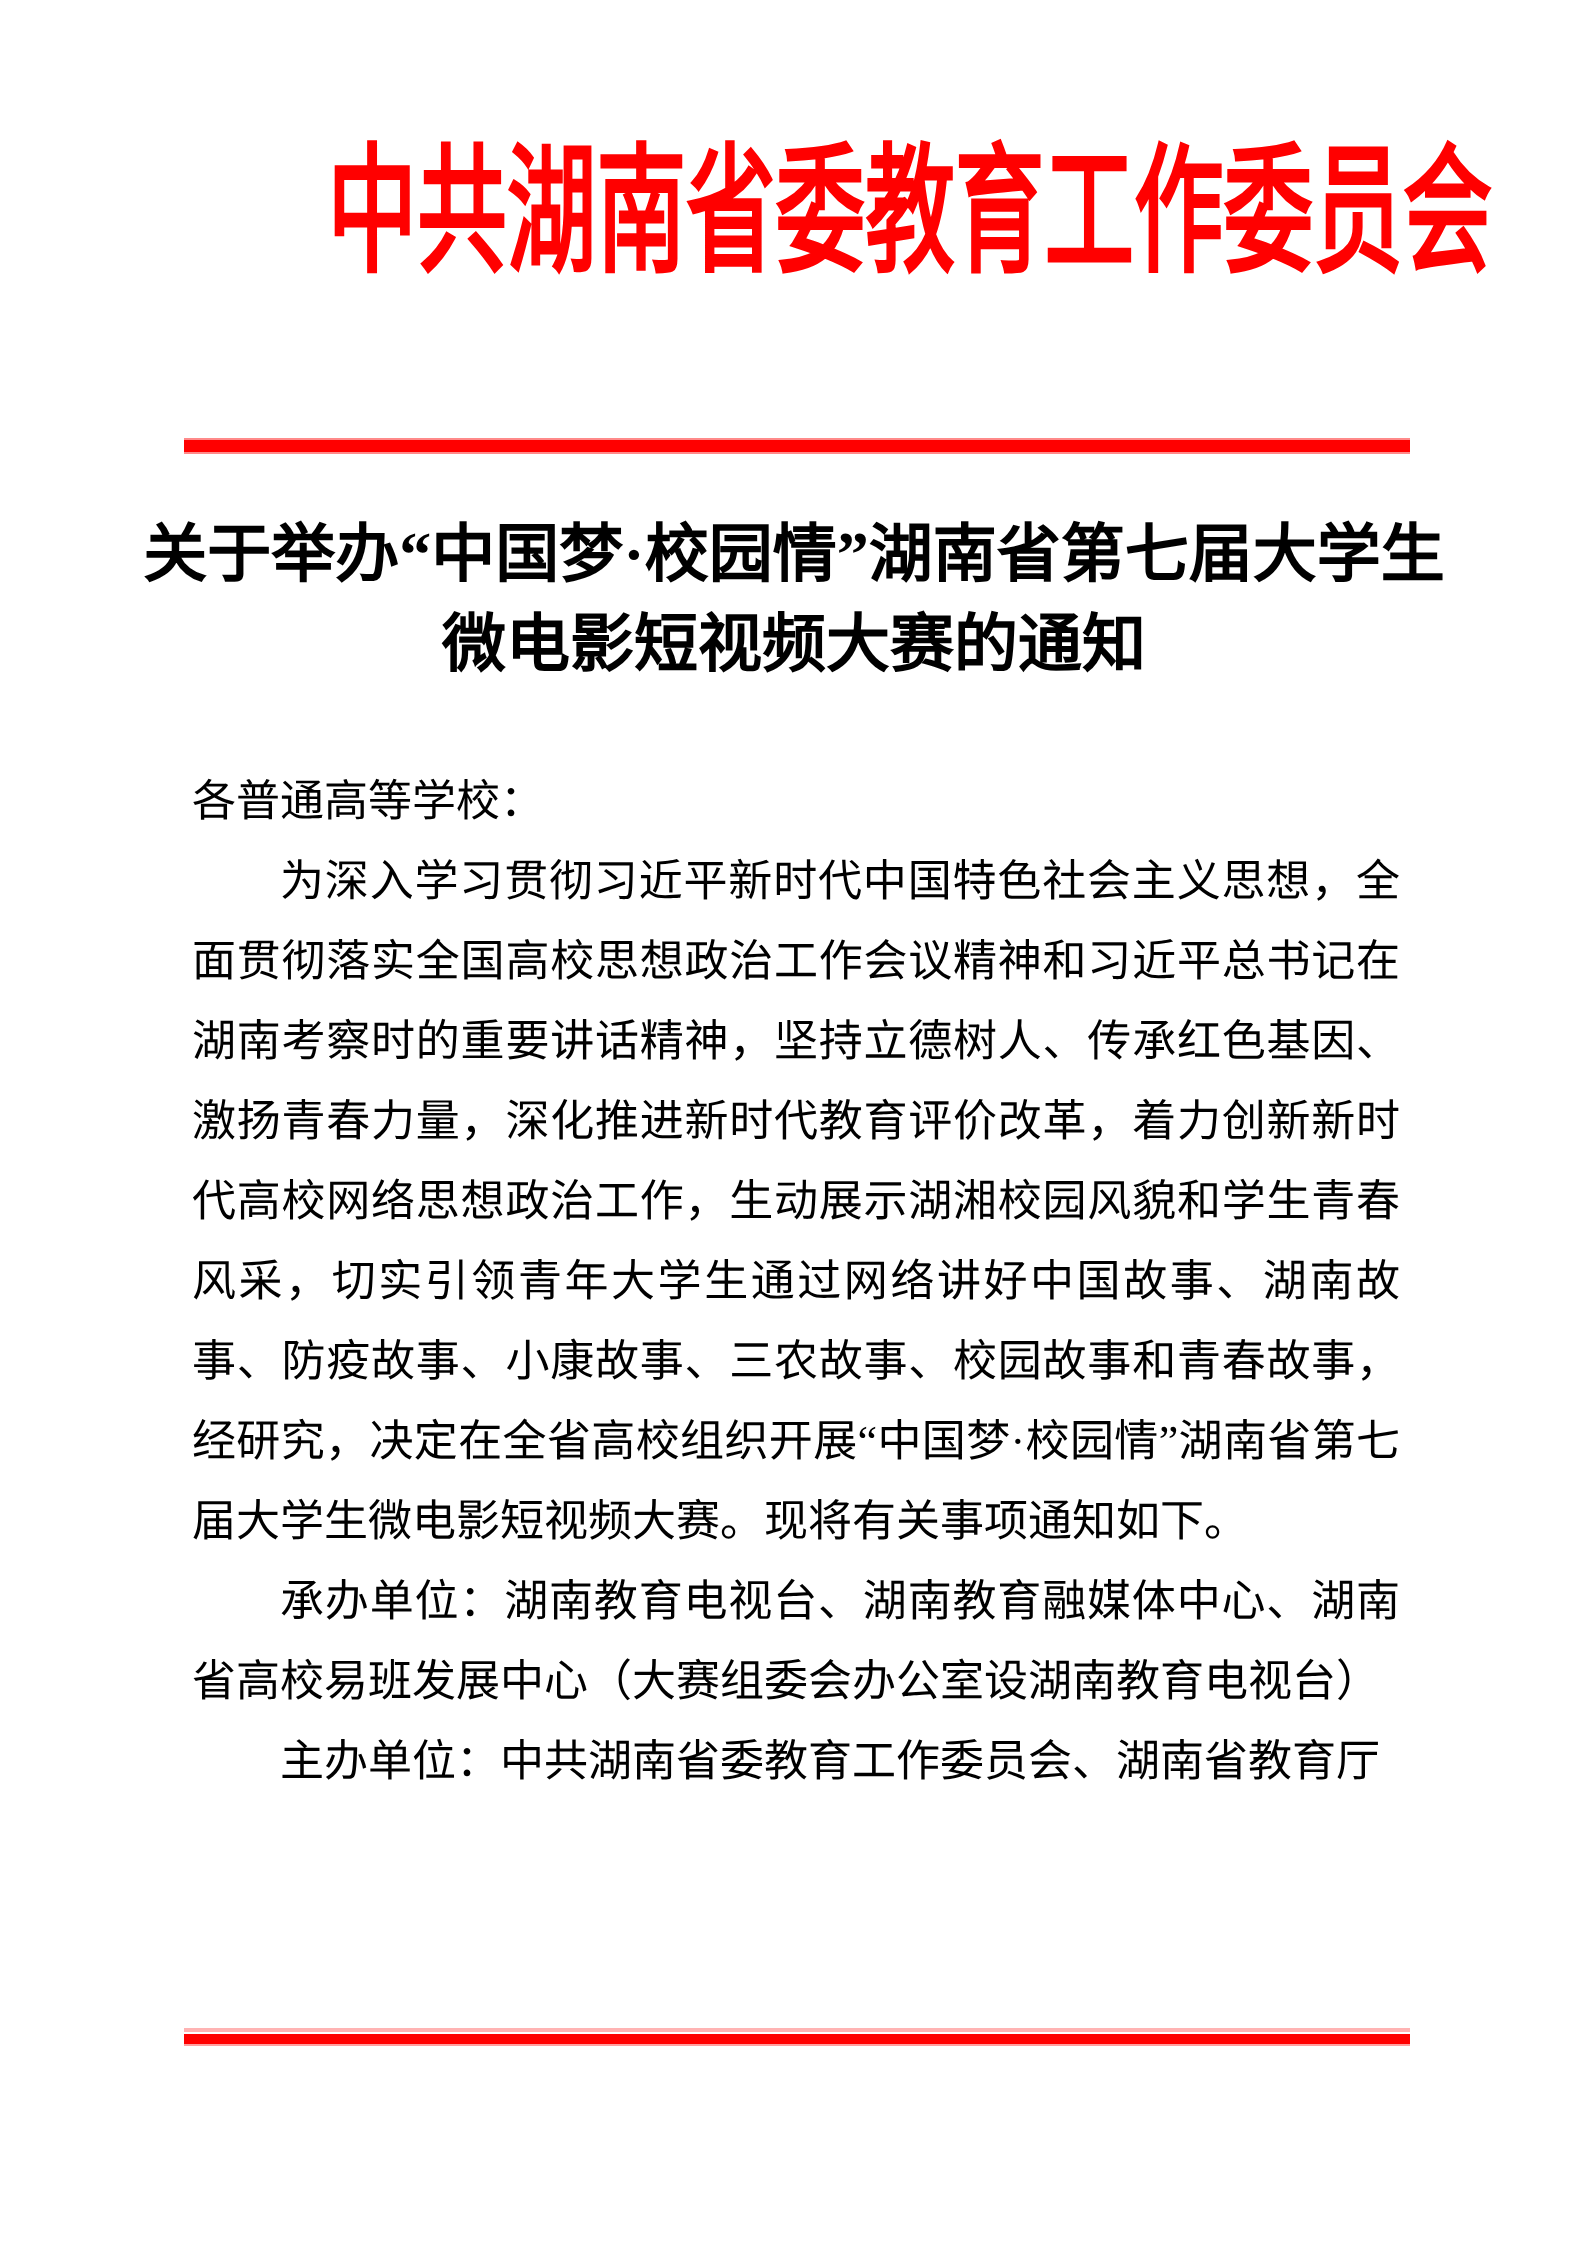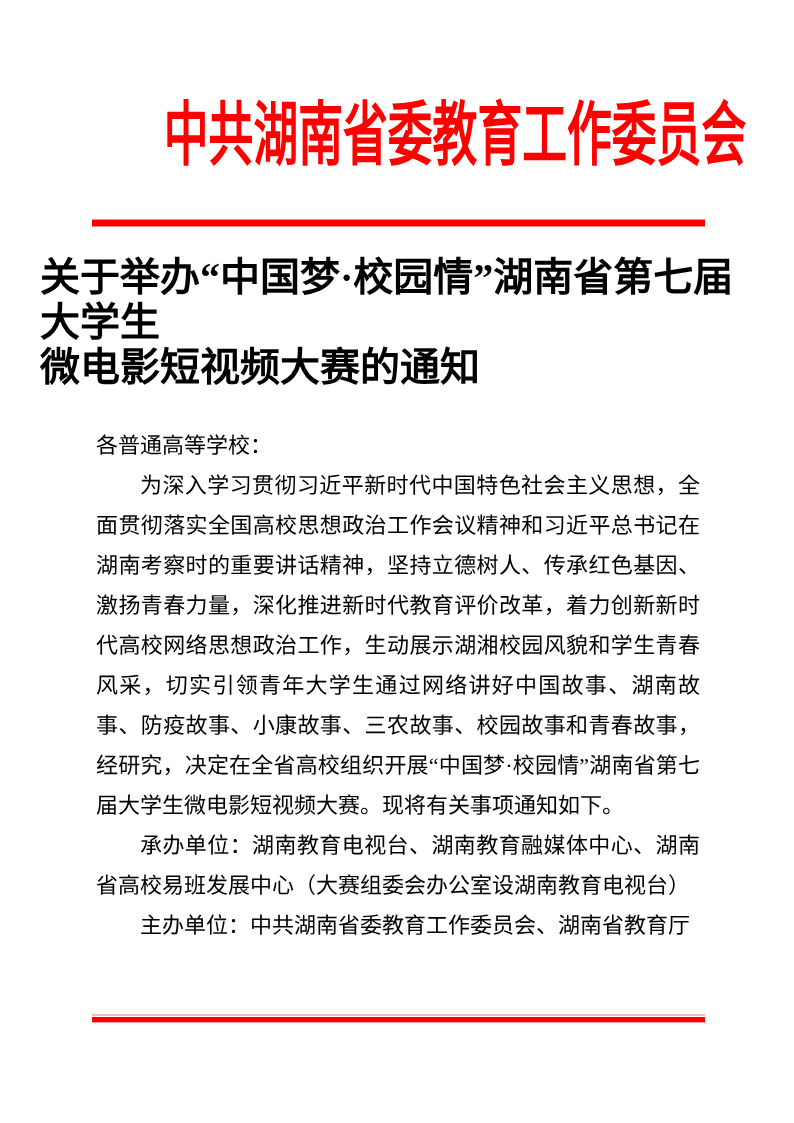--- a/index.html
+++ b/index.html
@@ -11,21 +11,21 @@
     width: 794px;
     height: 1123px;
     background: #ffffff;
     overflow: hidden;
     color: #000000;
     font-family: "Liberation Serif", "DejaVu Serif", serif;
   }
 
   
   .letterhead {
-    padding-top: 92px;
+    padding-top: 64px;
     text-align: right;
     height: 212px;
   }
   .letterhead-title {
     display: inline-block;
     font-size: 70px;
     line-height: 88px;
     font-weight: bold;
     color: #ff0000;
     white-space: nowrap;
@@ -53,21 +53,22 @@
     background: linear-gradient(to bottom,
       #ffb3b3 0px, #ffb3b3 2px,
       #ffffff 2px, #ffffff 3px,
       #ff0000 3px, #ff0000 8px,
       #ff9f9f 8px, #ff9f9f 9px);
   }
 
   
   .doc-title {
     margin: 28px 40px 0;
-    font-size: 40px;
+    text-align: center;
+    font-size: 32px;
     line-height: 45px;
     font-weight: bold;
     font-family: "Liberation Serif", "DejaVu Serif", serif;
   }
   .title-line { display: block; }
 
   
   .doc-body {
     margin: 36px 94px 0 96px;
     font-size: 22px;

